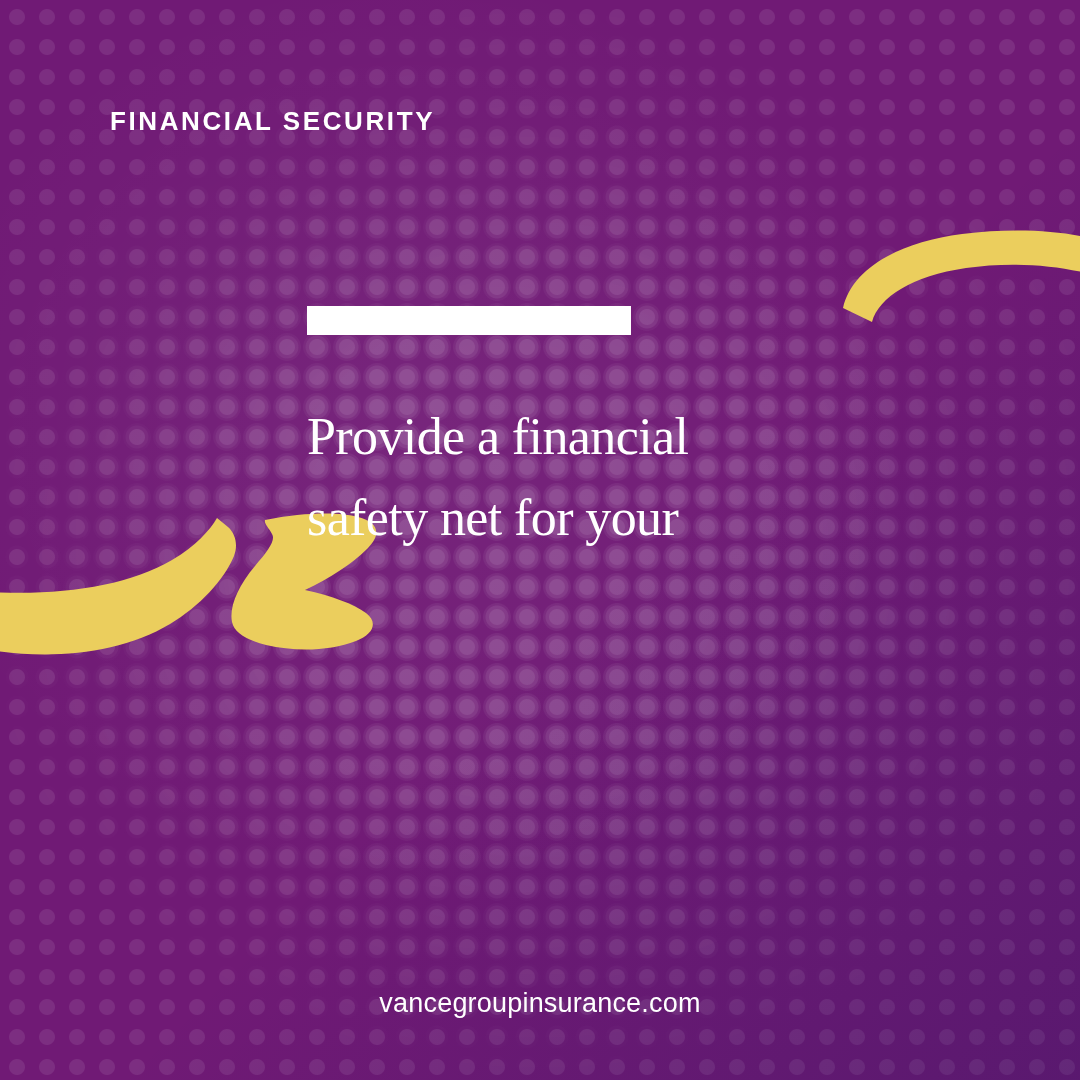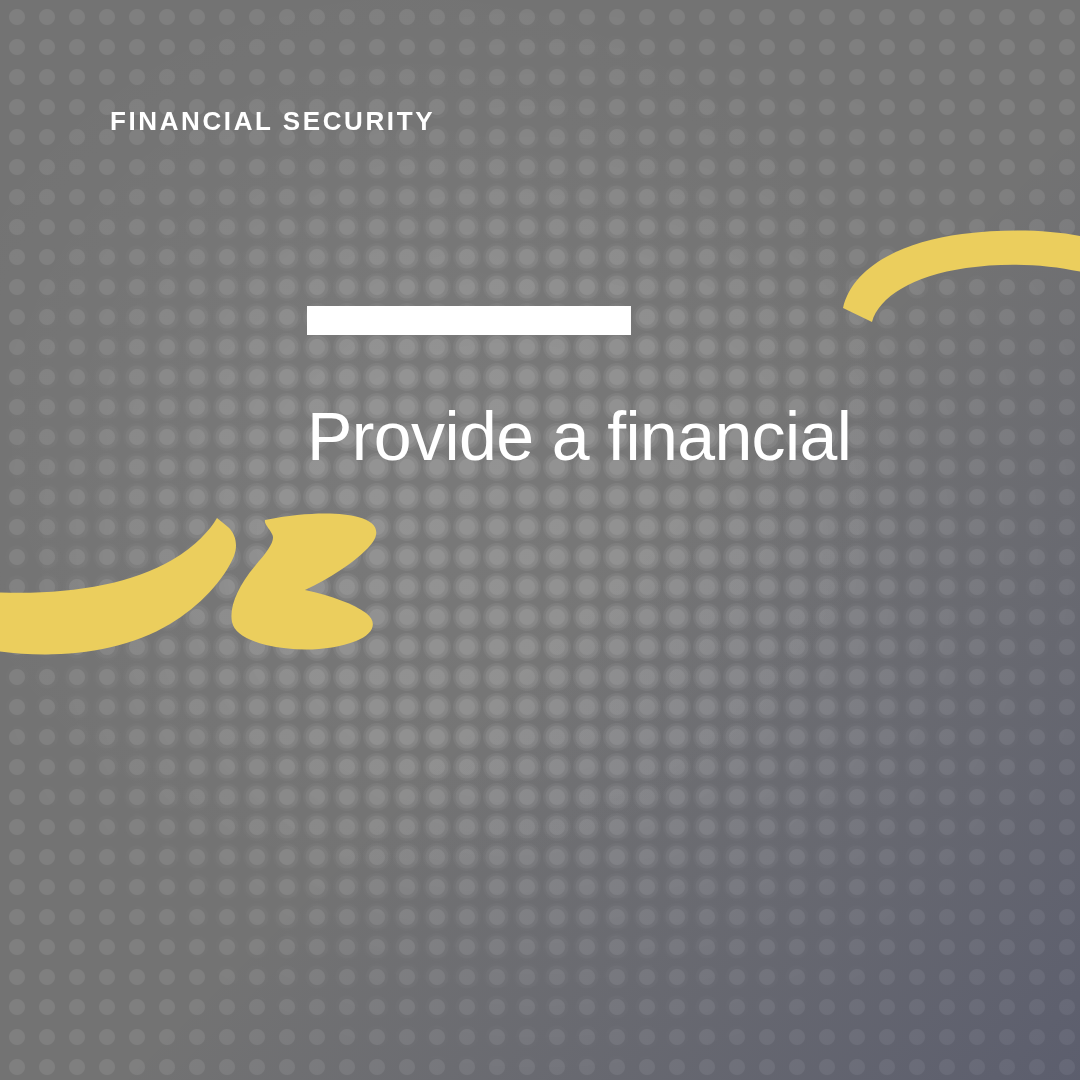--- a/index.html
+++ b/index.html
@@ -5,21 +5,21 @@
   html, body {
     margin: 0;
     padding: 0;
     background: #0f1f7a;
   }
   #canvas {
     position: relative;
     width: 1080px;
     height: 1080px;
     overflow: hidden;
-    background: #737373;
+    background: #701a75;
     font-family: "Liberation Sans", sans-serif;
   }
 
   
   .dots {
     position: absolute;
     inset: 0;
     pointer-events: none;
   }
   .dots-small {
@@ -93,24 +93,25 @@
     width: 324px;
     height: 29px;
     background: #ffffff;
   }
   .headline {
     position: absolute;
     left: 307px;
     top: 396px;
     width: 700px;
     color: #ffffff;
-    font-size: 68px;
+    font-size: 52px;
     font-weight: 300;
     line-height: 81px;
     letter-spacing: -0.6px;
+    font-family: Liberation Serif, serif;
   }
   .headline .hl-line { display: block; white-space: nowrap; }
   .site-url {
     position: absolute;
     left: 0;
     right: 0;
     top: 988px;
     text-align: center;
     color: #ffffff;
     font-size: 27px;
@@ -202,16 +203,18 @@
              L 96,548
              C 85,539 82,527 88,521 Z" fill="#EBCE5D" opacity="0"></path>
   </svg>
 
   <div class="eyebrow">FINANCIAL SECURITY</div>
 
   <div class="white-bar"></div>
 
   <div class="headline">
     <span class="hl-line">Provide a financial</span>
+    <span class="hl-line">safety net for your</span>
   </div>
 
+  <div class="site-url">vancegroupinsurance.com</div>
 
 </div>
 
 </body></html>

